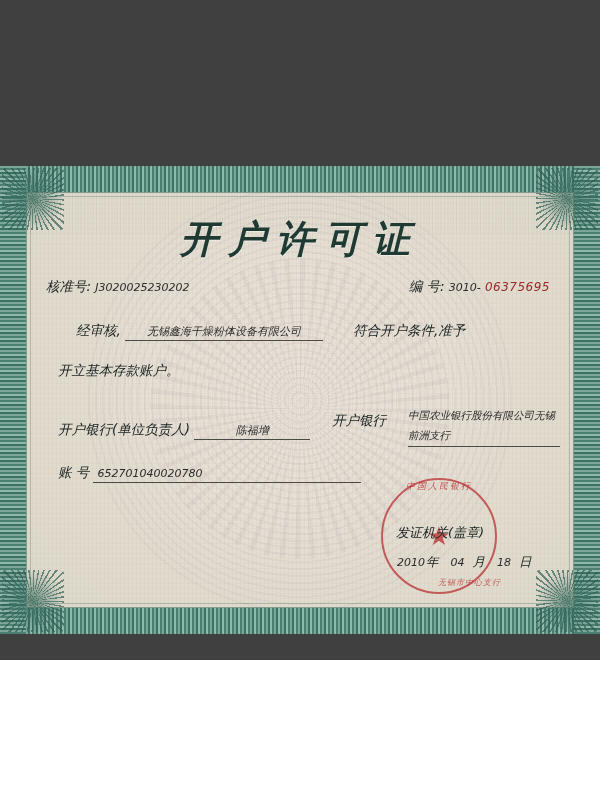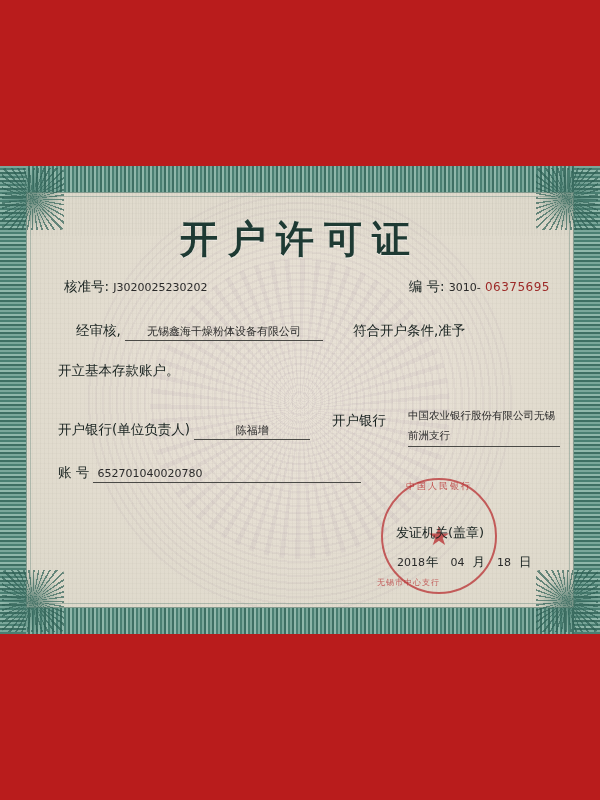--- a/index.html
+++ b/index.html
@@ -12,22 +12,23 @@
     width: 600px;
     height: 800px;
     font-family: "DejaVu Sans", "Liberation Sans", sans-serif;
     overflow: hidden;
   }
 
   
   .page {
     position: relative;
     width: 600px;
-    height: 800px;
-    background: #b91c1c;
+    height: 660px;
+    background: #404040;
+    font-style: italic;
   }
 
   
   .cert {
     position: absolute;
     left: 0;
     top: 166px;
     width: 600px;
     height: 468px;
     background:
@@ -185,21 +186,21 @@
   }
   .underline {
     display: inline-block;
     border-bottom: 1px solid #4a4a46;
     text-align: center;
     padding: 0 4px 1px 4px;
     line-height: 14px;
   }
 
   
-  .r-approve { left: 24px;  top: 76px; }
+  .r-approve { left: 6px;  top: 76px; }
   .r-number  { right: 10px; top: 76px; }
 
   .r-line1   { left: 36px;  top: 120px; }
   .r-line2   { left: 18px;  top: 160px; }
 
   .r-legal   { left: 18px;  top: 210px; }
   .r-bank    { left: 292px; top: 210px; }
 
   .r-account { left: 18px;  top: 262px; }
 
@@ -244,21 +245,21 @@
     width: 124px;
     text-align: center;
     font-size: 9px;
     color: rgba(183,42,44,0.78);
     letter-spacing: 2px;
   }
   .seal .arc2 {
     position: absolute;
     left: 0; bottom: 10px;
     width: 124px;
-    text-align: left;
+    text-align: right;
     font-size: 8px;
     color: rgba(183,42,44,0.7);
     letter-spacing: 1px;
   }
 
   .issuer {
     position: absolute;
     left: 356px;
     top: 322px;
     font-size: 13px;
@@ -349,20 +350,20 @@
       <div class="seal">
         <div class="ring"></div>
         <div class="arc">中国人民银行</div>
         <div class="star">★</div>
         <div class="arc2">无锡市中心支行</div>
       </div>
 
       <div class="issuer">发证机关(盖章)</div>
 
       <div class="date-row">
-        <span class="d">2018</span><span>年</span>
+        <span class="d">2010</span><span>年</span>
         <span class="d">04</span><span>月</span>
         <span class="d">18</span><span>日</span>
       </div>
 
     </div>
   </div>
 </div>
 
 </body></html>

